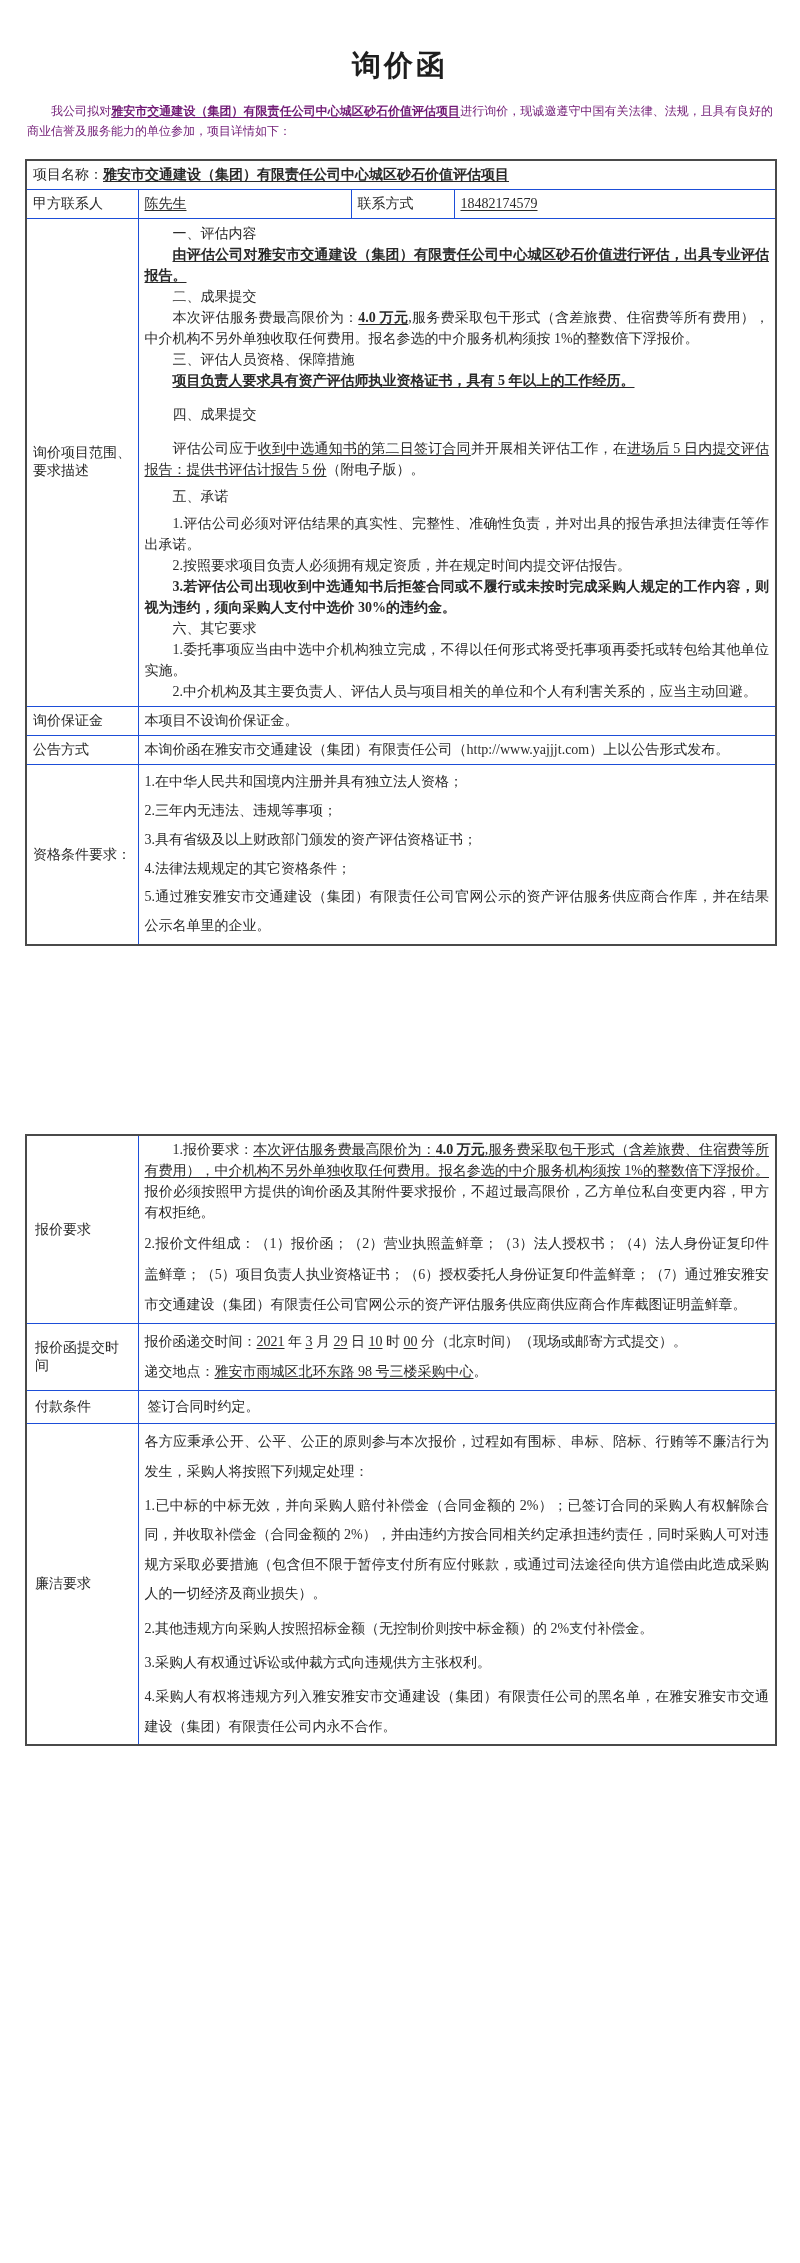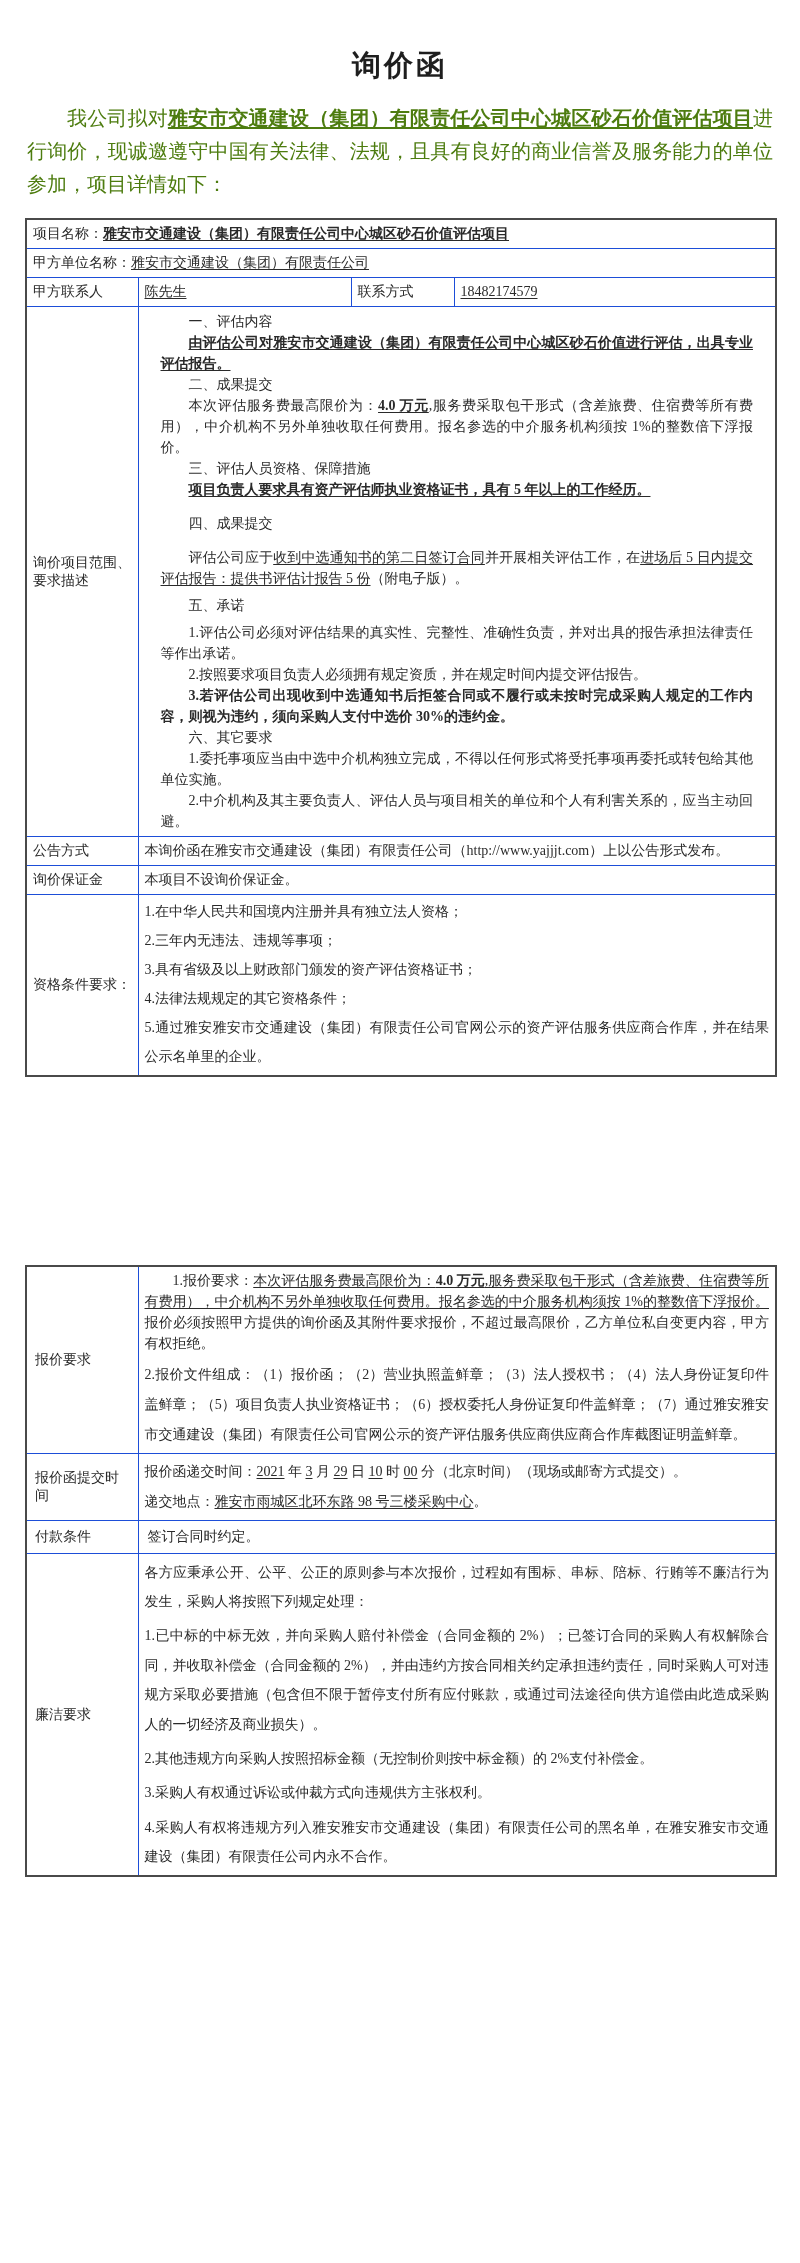--- a/index.html
+++ b/index.html
@@ -6,36 +6,36 @@
   body{
     width:800px;height:2263px;background:#ffffff;color:#262626;
     font-family:"Liberation Serif","DejaVu Serif",serif;
     font-size:14px;position:relative;overflow:hidden;
   }
   .title{
     text-align:center;font-size:29px;font-weight:bold;
     margin:46px 0 16px 0;letter-spacing:3px;color:#1e1e1e;font-family:Liberation Mono, monospace;
   }
   .intro{
-    width:746px;margin:0 auto 17px auto;font-size:20px;line-height:1.65;
-    text-align:justify;text-indent:2em;color:#4d7c0f;
+    width:746px;margin:0 auto 17px auto;font-size:12px;line-height:1.65;
+    text-align:justify;text-indent:2em;color:#701a75;
   }
   table{
     border-collapse:collapse;margin-left:25px;width:750px;table-layout:fixed;
     border:2px solid #4a4a4a;
   }
   td{
     border:1px solid #1d4ed8;vertical-align:middle;
     padding:3px 6px;color:#2a2a2a;
   }
   .lbl{padding:3px 6px;}
   .t2 .lbl{padding:3px 8px;}
   
   td p{margin:0;text-align:justify;}
-  .scope-cell{vertical-align:middle;padding:4px 22px;}
+  .scope-cell{vertical-align:middle;padding:4px 6px;}
   .scope-cell p{line-height:1.5;}
   .ind{text-indent:2em;}
   .mt1{margin-top:13px !important;}
   .mt2{margin-top:6px !important;}
   .qual-cell p{line-height:2.07;}
   .quote-cell p{line-height:1.5;}
   .quote-cell p.sp{line-height:2.15;}
   .quote-cell p + p{margin-top:6px;}
   .submit-cell p{line-height:2.15;}
   .pay-cell{height:26px;padding-left:9px;}
@@ -65,25 +65,20 @@
       <col style="width:103px">
       <col style="width:322px">
     </colgroup>
   <tbody>
       <tr>
     <td colspan="4" class="r1">
       <span>项目名称：</span><span class="b u">雅安市交通建设（集团）有限责任公司中心城区砂石价值评估项目</span>
     </td>
   </tr>
   <tr>
-    <td colspan="4" class="r1">
-      <span>甲方单位名称：</span><span class="u">雅安市交通建设（集团）有限责任公司</span>
-    </td>
-  </tr>
-  <tr>
     <td class="lbl r1">甲方联系人</td>
     <td class="r1"><span class="u">陈先生</span></td>
     <td class="lbl r1">联系方式</td>
     <td class="r1"><span class="u">18482174579</span></td>
   </tr>
   <tr class="scope-row">
     <td class="lbl">询价项目范围、要求描述</td>
     <td colspan="3" class="scope-cell">
           <p class="ind"><span>一、评估内容</span></p>
           <p class="ind"><span class="b u">由评估公司对雅安市交通建设（集团）有限责任公司中心城区砂石价值进行评估，出具专业评估报告。</span></p>
@@ -96,26 +91,26 @@
           <p class="ind mt2"><span>五、承诺</span></p>
           <p class="ind mt2"><span>1.评估公司必须对评估结果的真实性、完整性、准确性负责，并对出具的报告承担法律责任等作出承诺。</span></p>
           <p class="ind"><span>2.按照要求项目负责人必须拥有规定资质，并在规定时间内提交评估报告。</span></p>
           <p class="ind"><span class="b">3.若评估公司出现收到中选通知书后拒签合同或不履行或未按时完成采购人规定的工作内容，则视为违约，须向采购人支付中选价 30%的违约金。</span></p>
           <p class="ind"><span>六、其它要求</span></p>
           <p class="ind"><span>1.委托事项应当由中选中介机构独立完成，不得以任何形式将受托事项再委托或转包给其他单位实施。</span></p>
           <p class="ind"><span>2.中介机构及其主要负责人、评估人员与项目相关的单位和个人有利害关系的，应当主动回避。</span></p>
         </td>
   </tr>
   <tr>
+    <td class="lbl r1">询价保证金</td>
+    <td colspan="3" class="r1">本项目不设询价保证金。</td>
+  </tr>
+  <tr>
     <td class="lbl r1">公告方式</td>
     <td colspan="3" class="r1">本询价函在雅安市交通建设（集团）有限责任公司（http://www.yajjjt.com）上以公告形式发布。</td>
-  </tr>
-  <tr>
-    <td class="lbl r1">询价保证金</td>
-    <td colspan="3" class="r1">本项目不设询价保证金。</td>
   </tr>
   <tr class="qual-row">
     <td class="lbl">资格条件要求：</td>
     <td colspan="3" class="qual-cell">
           <p><span>1.在中华人民共和国境内注册并具有独立法人资格；</span></p>
           <p><span>2.三年内无违法、违规等事项；</span></p>
           <p><span>3.具有省级及以上财政部门颁发的资产评估资格证书；</span></p>
           <p><span>4.法律法规规定的其它资格条件；</span></p>
           <p><span>5.通过雅安雅安市交通建设（集团）有限责任公司官网公示的资产评估服务供应商合作库，并在结果公示名单里的企业。</span></p>
         </td>

